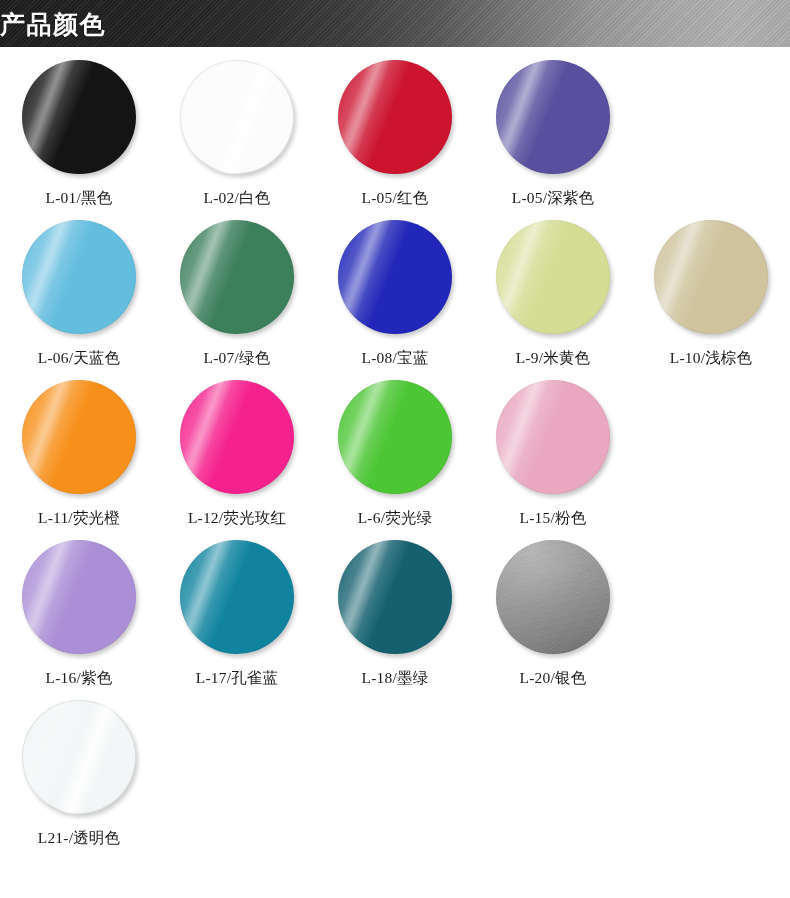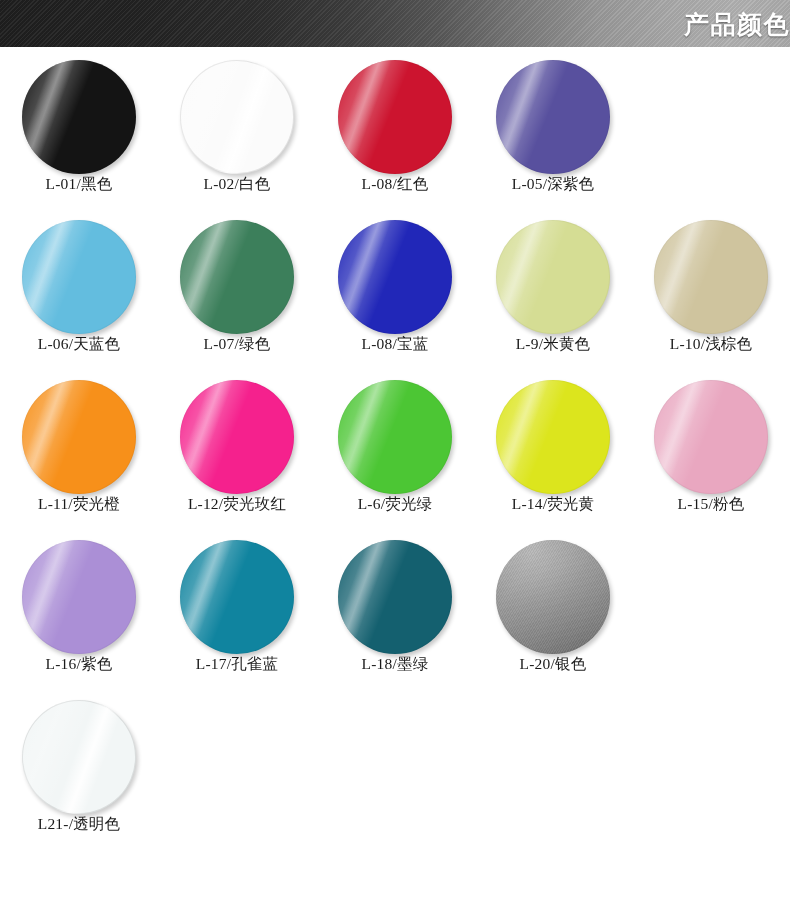--- a/index.html
+++ b/index.html
@@ -40,21 +40,21 @@
         #ababab 85%,
         #b4b4b4 93%,
         #adadad 100%);
   }
   .banner-title {
     position: absolute;
     left: 0;
     right: 0;
     top: 50%;
     transform: translateY(-50%);
-    text-align: right;
+    text-align: left;
     color: #ffffff;
     font-family: "DejaVu Sans", "Liberation Sans", sans-serif;
     font-size: 25px;
     font-weight: bold;
     letter-spacing: 1.5px;
     text-shadow: 0 1px 2px rgba(0,0,0,0.45);
   }
 
   
   .grid {
@@ -152,20 +152,21 @@
   .disc.pale::after {
     left: 46%;
     width: 26%;
     background: linear-gradient(to right,
       rgba(255,255,255,0) 0%,
       rgba(255,255,255,0.95) 50%,
       rgba(255,255,255,0) 100%);
   }
 
   .swatch-label {
+    margin-top: 14px;
     font-size: 15.5px;
     color: #1a1a1a;
     white-space: nowrap;
     letter-spacing: 0.2px;
   }
 </style>
 </head>
 <body>
 
 <div class="banner">
@@ -183,21 +184,21 @@
       <div class="cell">
         <div class="disc-wrap">
           <div class="disc pale" style="background: rgb(251, 251, 251);"></div>
         </div>
         <div class="swatch-label">L-02/白色</div>
       </div>
       <div class="cell">
         <div class="disc-wrap">
           <div class="disc" style="background: rgb(204, 20, 47);"></div>
         </div>
-        <div class="swatch-label">L-08/红色</div>
+        <div class="swatch-label">L-05/红色</div>
       </div>
       <div class="cell">
         <div class="disc-wrap">
           <div class="disc" style="background: rgb(88, 80, 158);"></div>
         </div>
         <div class="swatch-label">L-05/深紫色</div>
       </div>
     </div>
     <div class="row">
       <div class="cell">
@@ -242,26 +243,20 @@
         <div class="disc-wrap">
           <div class="disc" style="background: rgb(245, 33, 141);"></div>
         </div>
         <div class="swatch-label">L-12/荧光玫红</div>
       </div>
       <div class="cell">
         <div class="disc-wrap">
           <div class="disc" style="background: rgb(76, 198, 52);"></div>
         </div>
         <div class="swatch-label">L-6/荧光绿</div>
-      </div>
-      <div class="cell">
-        <div class="disc-wrap">
-          <div class="disc" style="background: rgb(220, 229, 29);"></div>
-        </div>
-        <div class="swatch-label">L-14/荧光黄</div>
       </div>
       <div class="cell">
         <div class="disc-wrap">
           <div class="disc" style="background: rgb(233, 167, 192);"></div>
         </div>
         <div class="swatch-label">L-15/粉色</div>
       </div>
     </div>
     <div class="row">
       <div class="cell">

